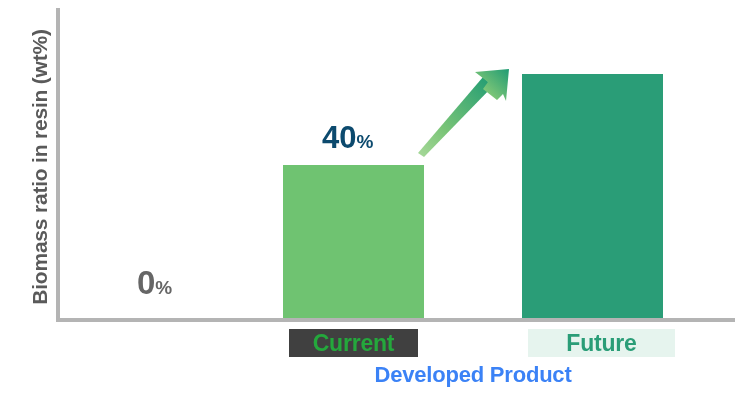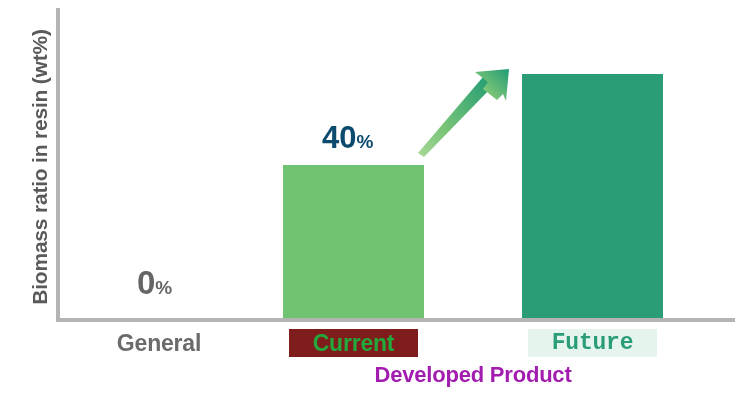--- a/index.html
+++ b/index.html
@@ -133,24 +133,23 @@
     background: transparent;
   }
   .cat-current {
     left: 289px;
     width: 129px;
     color: #24a83c;
     background: #eff8ef;
   }
   .cat-future {
     left: 528px;
-    width: 129px;
+    width: 147px;
     color: #2a9d77;
     background: #e6f4ee;
-    font-family: Liberation Mono, monospace;
   }
 
   
   .group-caption {
     position: absolute;
     left: 283px;
     top: 362px;
     width: 380px;
     text-align: center;
     font-size: 22px;
@@ -198,19 +197,18 @@
 
   <div class="value-label label-general" style="color: rgb(102, 102, 102);">
     <span class="value-num">0</span><span class="value-pct">%</span>
   </div>
 
   <div class="value-label label-current" style="color: #0c4a6e;">
     <span class="value-num">40</span><span class="value-pct">%</span>
   </div>
 
 
-  <div class="cat-label cat-general" style="color: rgb(107, 107, 107);">General</div>
-  <div class="cat-label cat-current" style="color: rgb(36, 168, 60); background: #7f1d1d;">Current</div>
+  <div class="cat-label cat-current" style="color: rgb(36, 168, 60); background: #404040;">Current</div>
   <div class="cat-label cat-future" style="color: rgb(42, 157, 119); background: rgb(230, 244, 238);">Future</div>
 
-  <div class="group-caption" style="color: #a21caf;">Developed Product</div>
+  <div class="group-caption" style="color: #3b82f6;">Developed Product</div>
 
 </div>
 
 </body></html>

